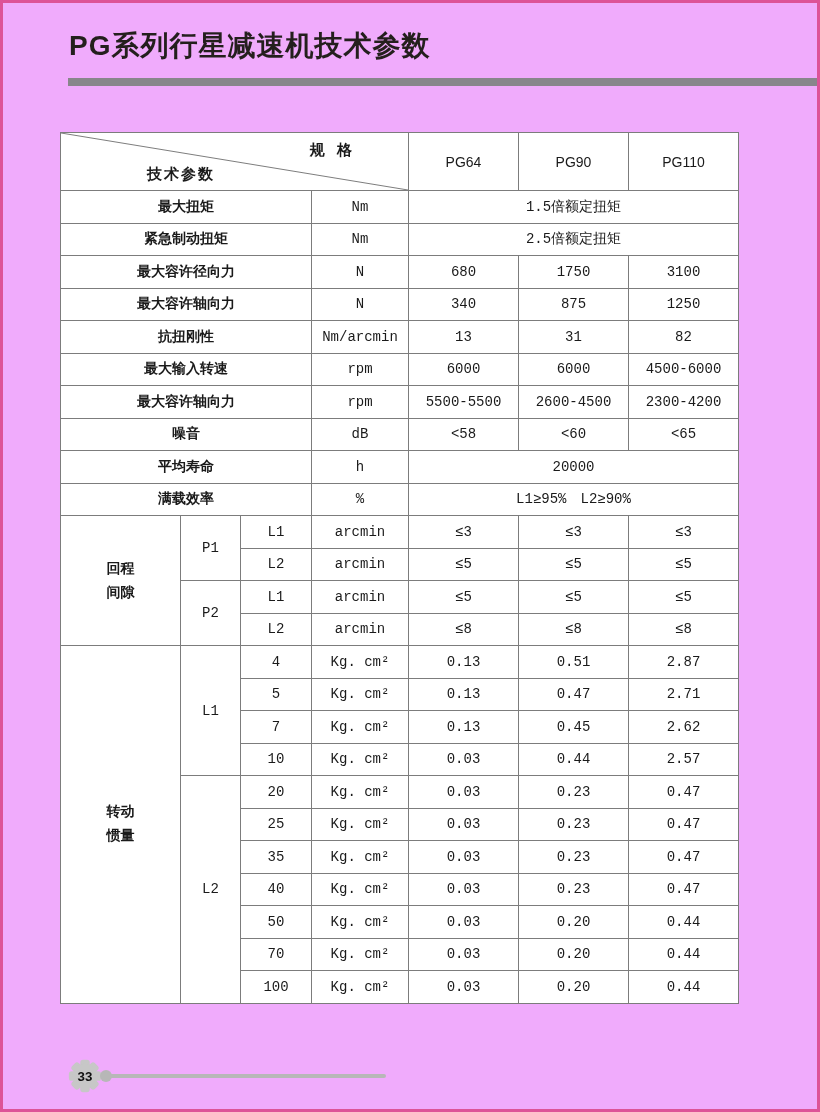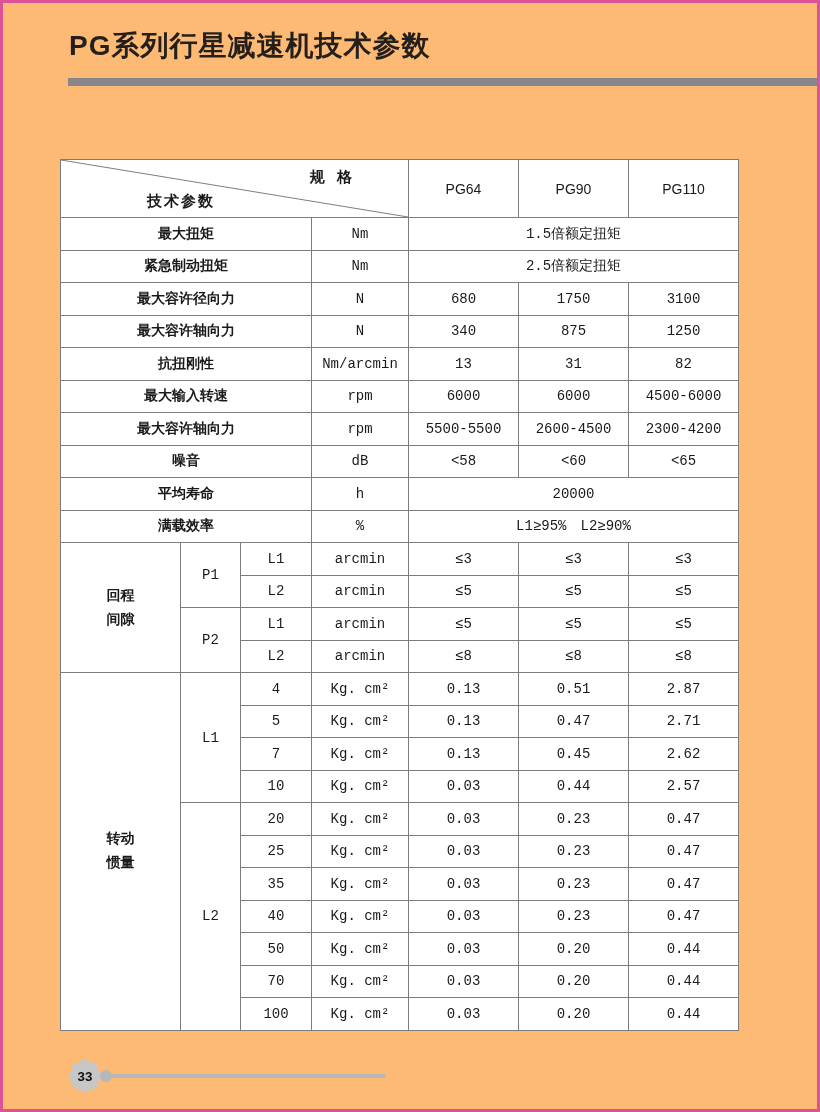--- a/index.html
+++ b/index.html
@@ -1,28 +1,28 @@
 <!DOCTYPE html>
 <html><head>
 <meta charset="utf-8">
 <style>
   html,body { margin:0; padding:0; background:#fff; }
   .page {
     position:relative; width:820px; height:1112px; box-sizing:border-box;
-    background:#fdba74; border:3px solid #dd5397; overflow:hidden;
+    background:#f0abfc; border:3px solid #dd5397; overflow:hidden;
     font-family:"Liberation Sans", sans-serif; color:#1a1a1a;
   }
   .page-title {
     position:absolute; left:66px; top:24px; font-size:28px; font-weight:bold;
     color:#241f1d; letter-spacing:1px; white-space:nowrap;
   }
   .title-bar {
     position:absolute; left:65px; top:75px; right:0; height:8px; background:#88868b;
   }
-  .spec-table-wrap { position:absolute; left:57px; top:156px; }
+  .spec-table-wrap { position:absolute; left:57px; top:129px; }
   table.spec { border-collapse:collapse; table-layout:fixed; width:678px; }
   table.spec td {
     border:1px solid #7c7c7c; text-align:center; vertical-align:middle;
     padding:0; height:31.5px; font-size:14px; overflow:hidden; background:#fff;
   }
   tr.hdr td { height:57px; }
   td.g { background:#d5d1ca; }
   td.param { font-weight:bold; font-size:14px; }
   td.group { font-weight:bold; white-space:pre-line; line-height:1.7;margin-left:6px; }
   td.subgroup, td.level, td.unit, td.val {

